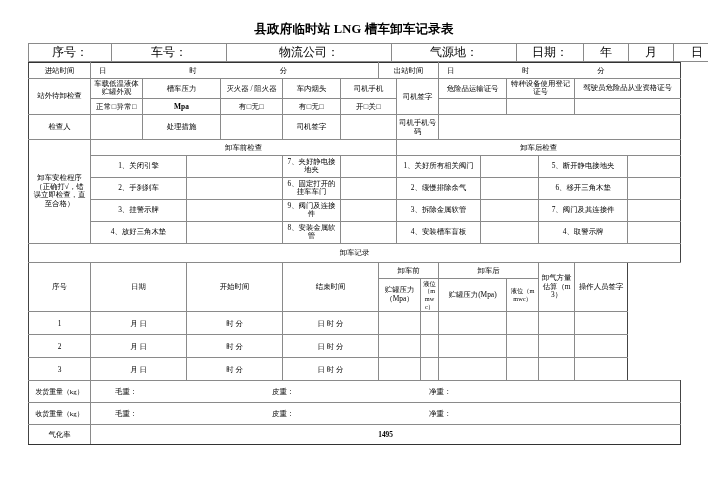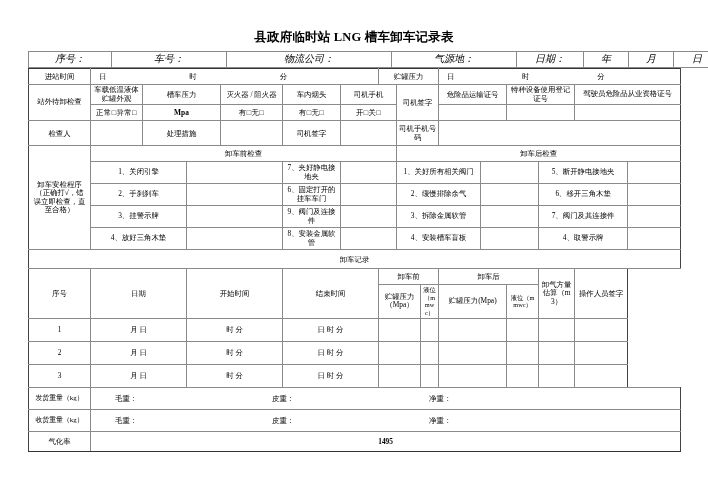--- a/index.html
+++ b/index.html
@@ -12,21 +12,21 @@
     height: 500px;
     font-family: "Liberation Serif", "DejaVu Serif", serif;
     color: #000000;
     overflow: hidden;
   }
   .page {
     position: relative;
     width: 708px;
     height: 500px;
     box-sizing: border-box;
-    padding: 8px 28px;
+    padding: 0 28px;
   }
   .doc-title {
     text-align: center;
     font-size: 12.5px;
     font-weight: bold;
     letter-spacing: 0.2px;
     padding-top: 22px;
     padding-bottom: 6px;
     line-height: 1.2;
   }
@@ -55,22 +55,21 @@
   .left   { text-align: left; padding-left: 3px; }
   .right  { text-align: right; padding-right: 4px; }
   .bold   { font-weight: bold; margin-left: 24px; }
 
   
   .band td {
     border: none;
     text-align: left;
     height: 17px;
     padding-left: 2px;
-    font-size: 10px;
-    font-style: italic;
+    font-size: 12px;
   }
   .spread {
     display: flex;
     justify-content: space-between;
     padding: 0 6px;
   }
   .chk { letter-spacing: 0.4px; white-space: nowrap; }
   .twoline { line-height: 1.15; }
   .sm { font-size: 6.9px; }
   .tiny { font-size: 6.3px; }
@@ -121,21 +120,21 @@
         <tr>
       <td class="tb-top bl-l">进站时间</td>
       <td class="tb-top" colspan="6">
         <div class="spread">
           <span>日</span>
           <span>时</span>
           <span>分</span>
           <span></span>
         </div>
       </td>
-      <td class="tb-top" colspan="3">贮罐压力</td>
+      <td class="tb-top" colspan="3">出站时间</td>
       <td class="tb-top bl-r" colspan="6">
         <div class="spread">
           <span>日</span>
           <span>时</span>
           <span>分</span>
           <span></span>
         </div>
       </td>
     </tr>
 

